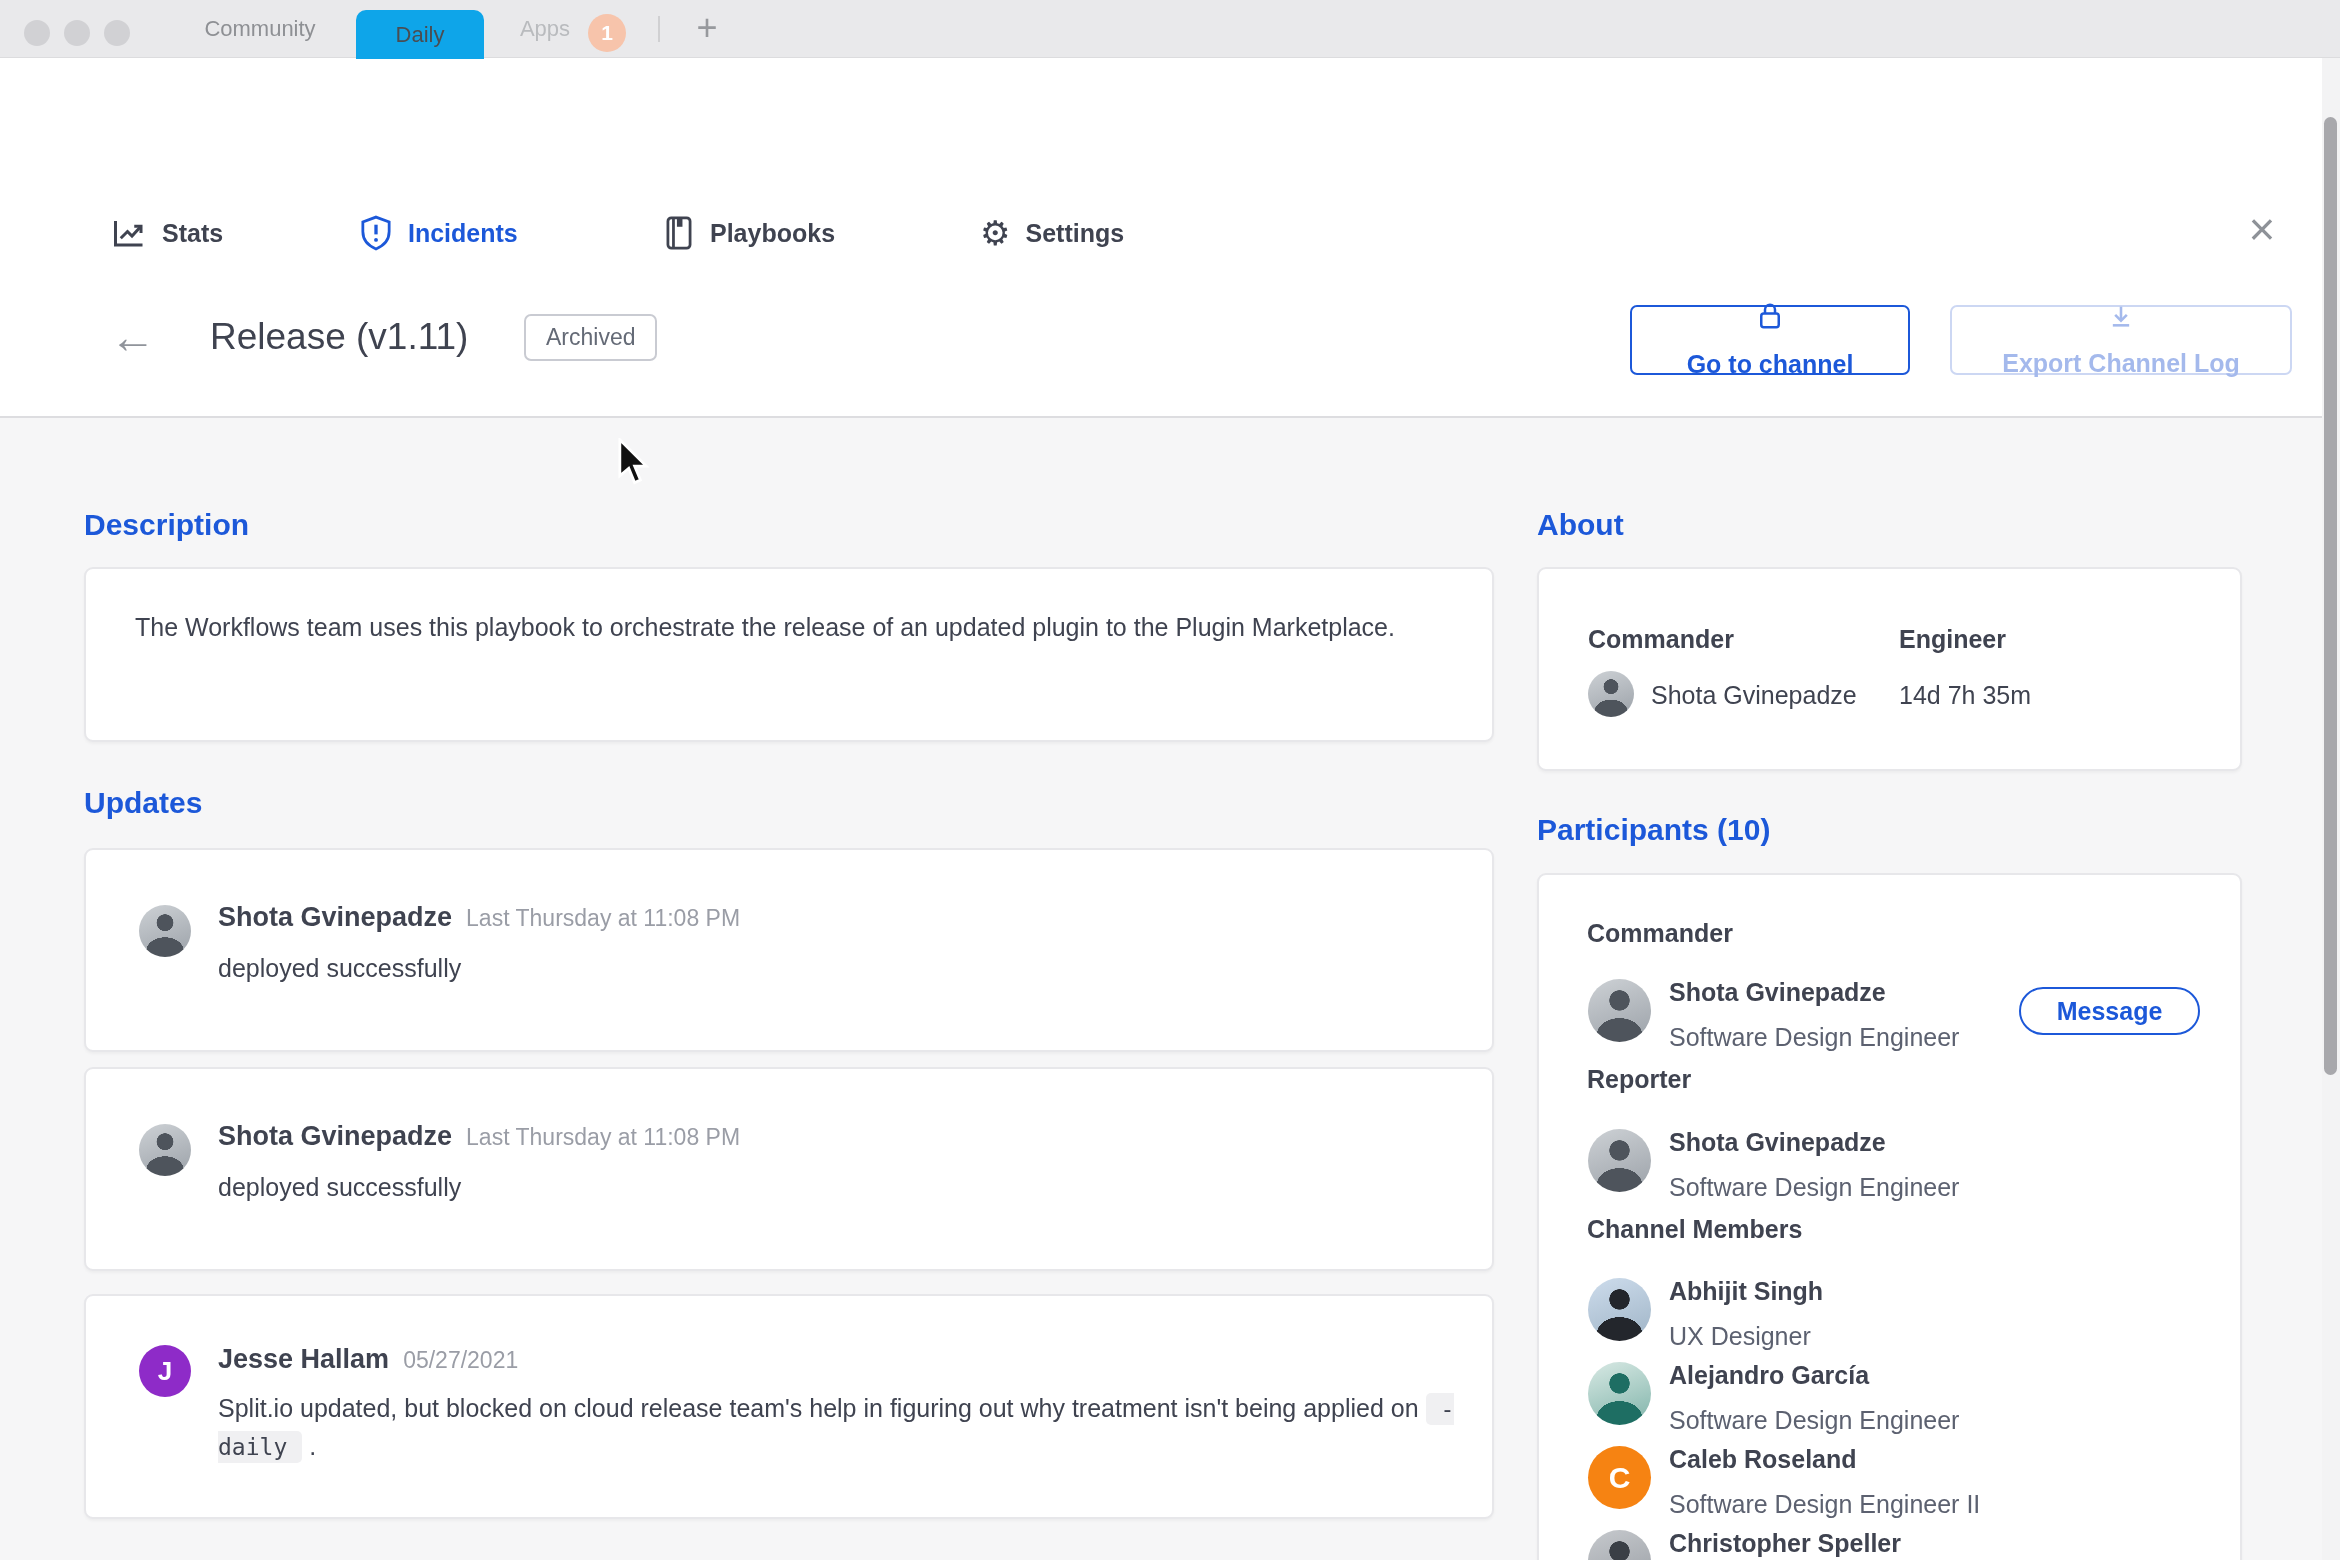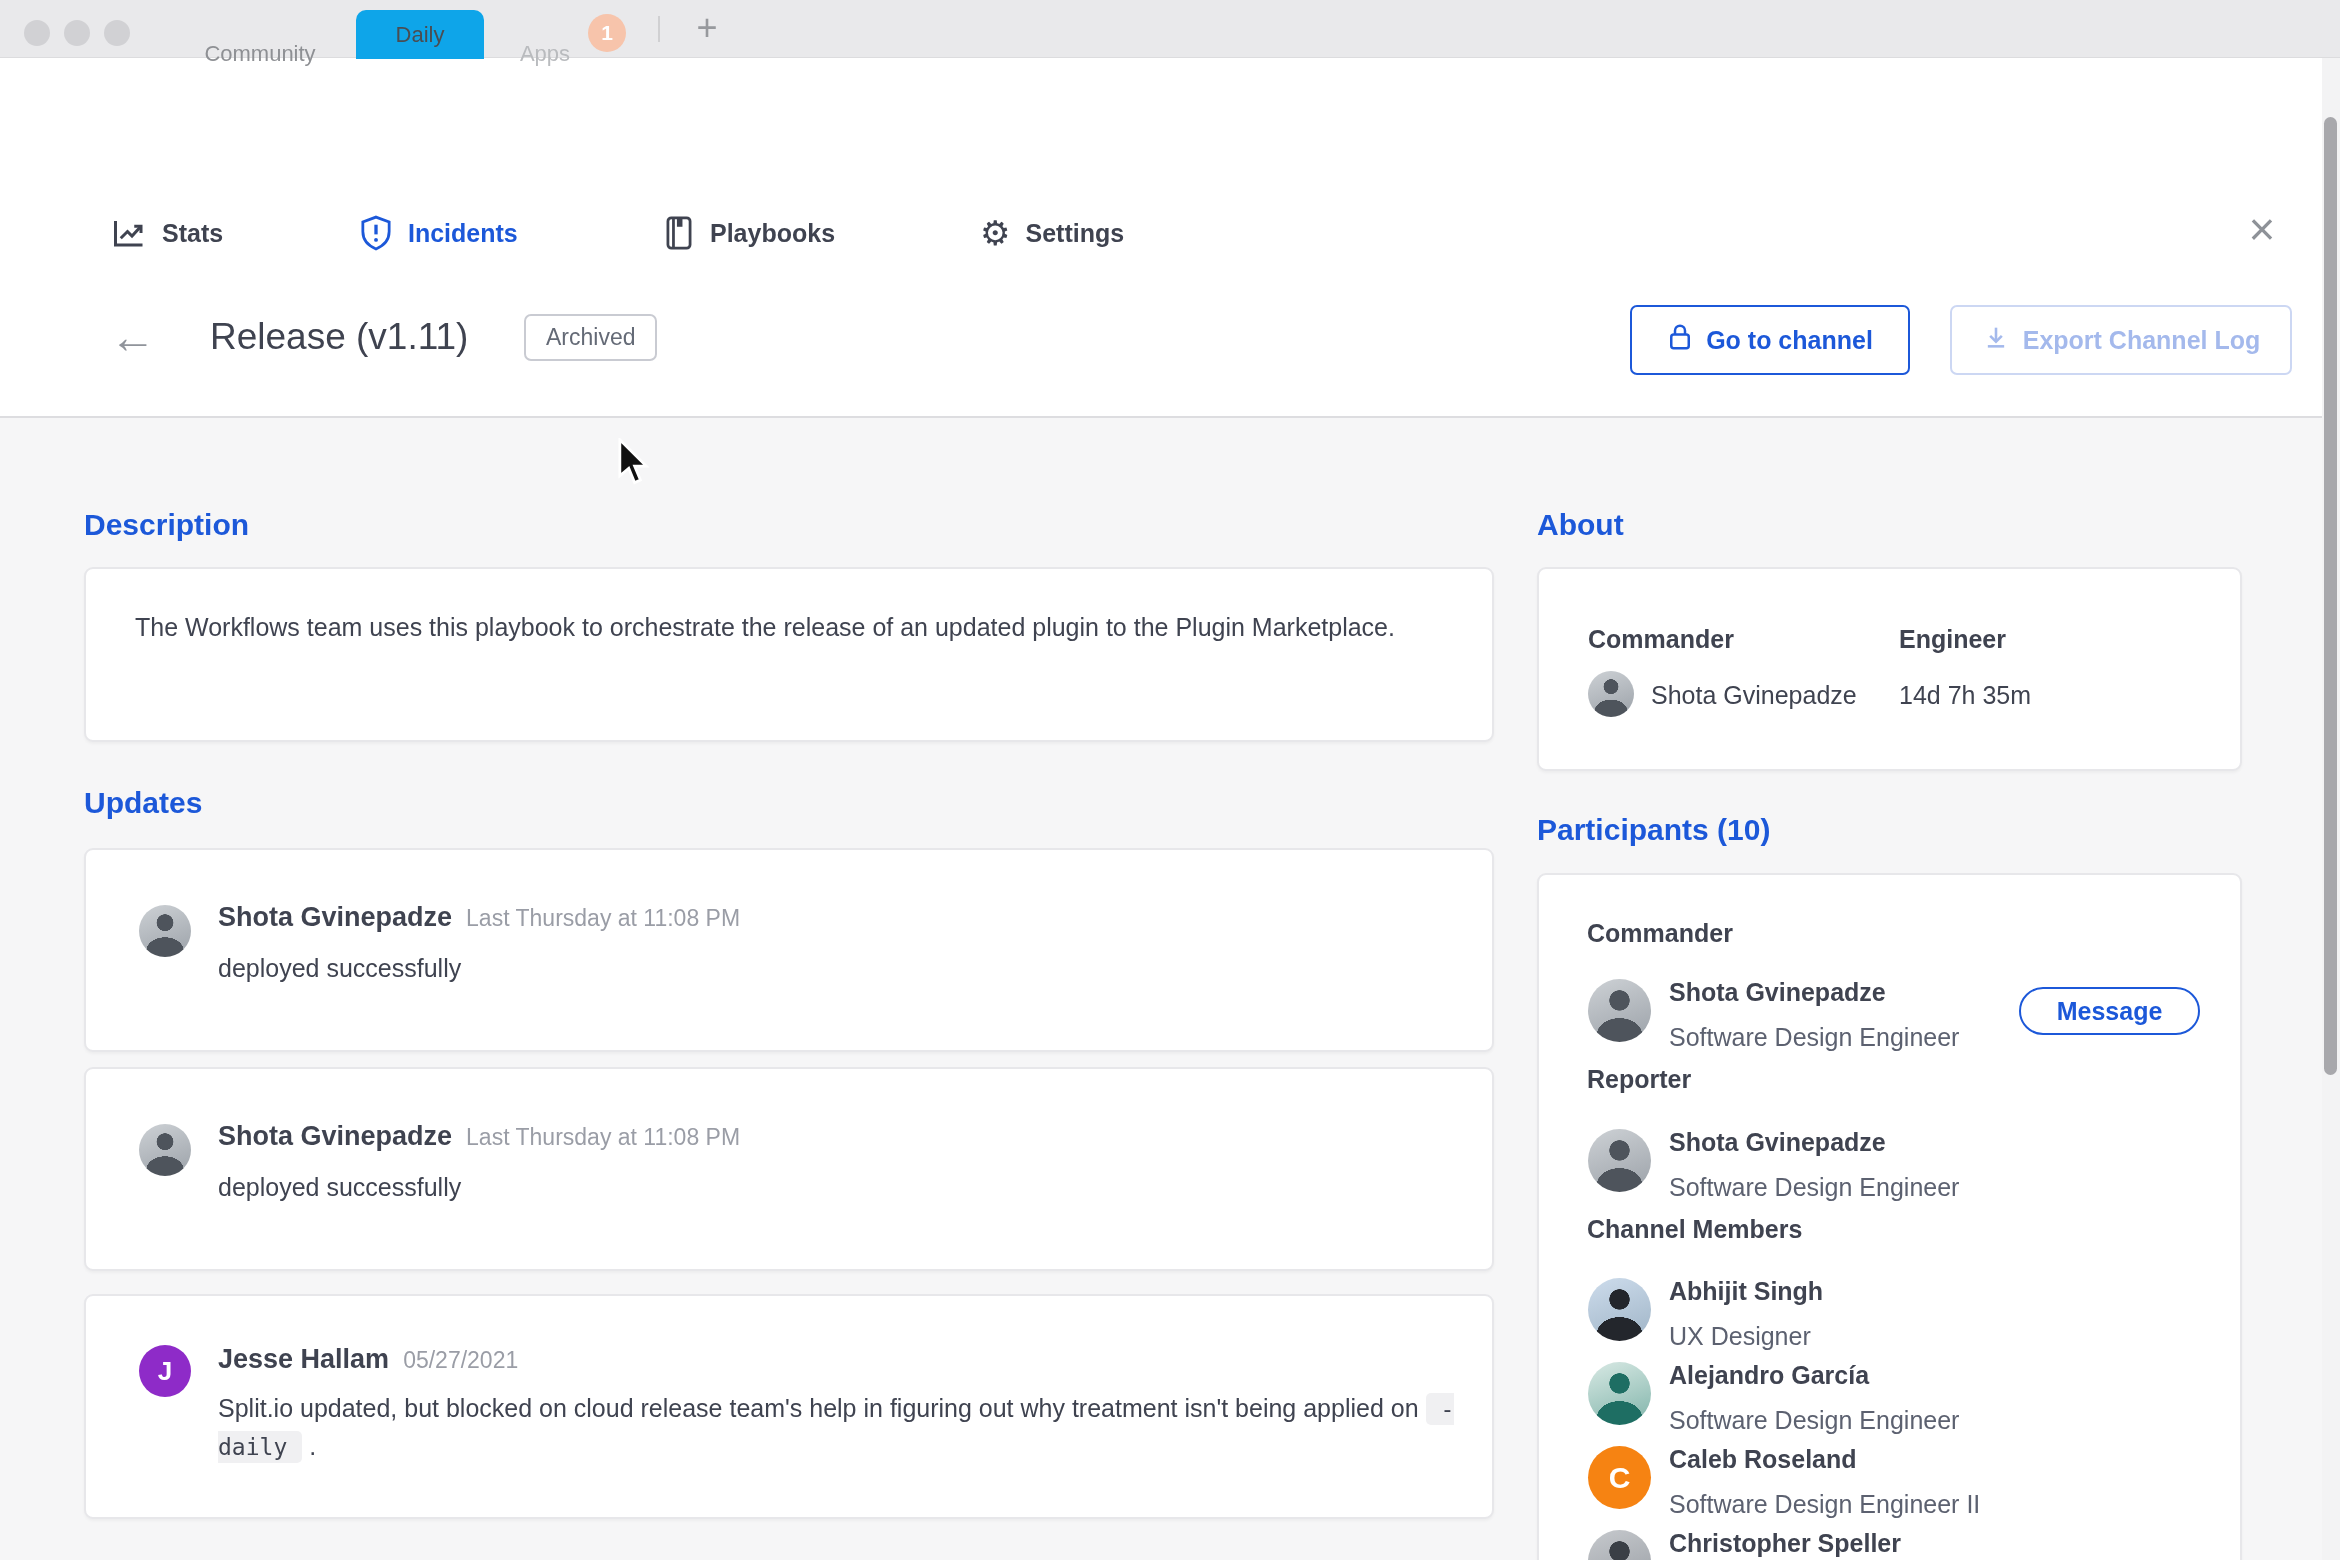--- a/index.html
+++ b/index.html
@@ -8,21 +8,21 @@
     font-family:"Liberation Sans","DejaVu Sans",sans-serif;
     background:#ffffff; color:#3f4350; overflow:hidden; position:relative;
   }
 
   
   .browser-bar { position:absolute; left:0; top:0; width:2340px; height:58px;
     background:#e9e9eb; border-bottom:1px solid #dcdcde; }
   .traffic { position:absolute; top:20px; width:26px; height:26px; border-radius:50%;
     background:#d1d1d4; }
   .btab-label { position:absolute; top:0; height:44px; line-height:58px;
-    font-size:22px; color:#8e9094; text-align:center;margin-top:25px; }
+    font-size:22px; color:#8e9094; text-align:center; }
   .btab-active { position:absolute; left:356px; top:10px; width:128px; height:49px;
     background:#0ea5e9; border-radius:10px 10px 0 0; text-align:center;
     line-height:49px; font-size:22px; color:#4a4d52; z-index:2; }
   .apps-badge { position:absolute; left:588px; top:14px; width:38px; height:38px;
     border-radius:50%; background:#f7c4ab; color:#ffffff; font-size:21px;
     font-weight:bold; text-align:center; line-height:38px; }
   .btab-sep { position:absolute; left:658px; top:16px; width:2px; height:26px; background:#d0d0d2; }
   .new-tab { position:absolute; left:684px; top:0; width:46px; height:58px; line-height:56px;
     text-align:center; font-size:36px; color:#97999d; font-weight:300; }
 
@@ -34,21 +34,21 @@
   .nav-item svg { display:block; }
   .close-btn { position:absolute; left:2206px; top:134px; width:48px; height:48px;
     font-size:46px; line-height:46px; text-align:center; color:#8e9298; cursor:pointer; }
 
   .back-arrow { position:absolute; left:78px; top:238px; font-size:46px; color:#90949b; cursor:pointer; }
   .page-title { position:absolute; left:178px; top:244px; font-size:37px; color:#3f4350; }
   .status-badge { position:absolute; left:492px; top:242px; padding:8px 20px;
     border:2px solid #c9cbd2; border-radius:7px; font-size:23px; color:#646a76; background:#fff; }
 
   .btn { display:flex; align-items:center; justify-content:center; gap:13px;
-    border-radius:7px; font-size:25px; font-weight:bold; background:#ffffff; cursor:pointer; }
+    border-radius:7px; font-size:25px; font-weight:bold; background:#ffffff; cursor:pointer;flex-direction:column; }
   .btn-primary-outline { border:2px solid #1c58d9; color:#1c58d9; }
   .btn-disabled { border:2px solid #ccd7f3; color:#a4b9ec; cursor:default; }
   .btn-go { position:absolute; left:1598px; top:233px; width:280px; height:70px; }
   .btn-export { position:absolute; left:1918px; top:233px; width:342px; height:70px; }
 
   .page-tab { position:absolute; top:345px; height:73px; display:flex; align-items:center;
     justify-content:center; font-size:26px; font-weight:bold; color:#3f4350; cursor:pointer; }
   .page-tab.active { color:#1c58d9; border-bottom:4px solid #1c58d9; }
   .header-divider { position:absolute; left:0; top:416px; width:2340px; height:2px; background:#dddde0; }
 

